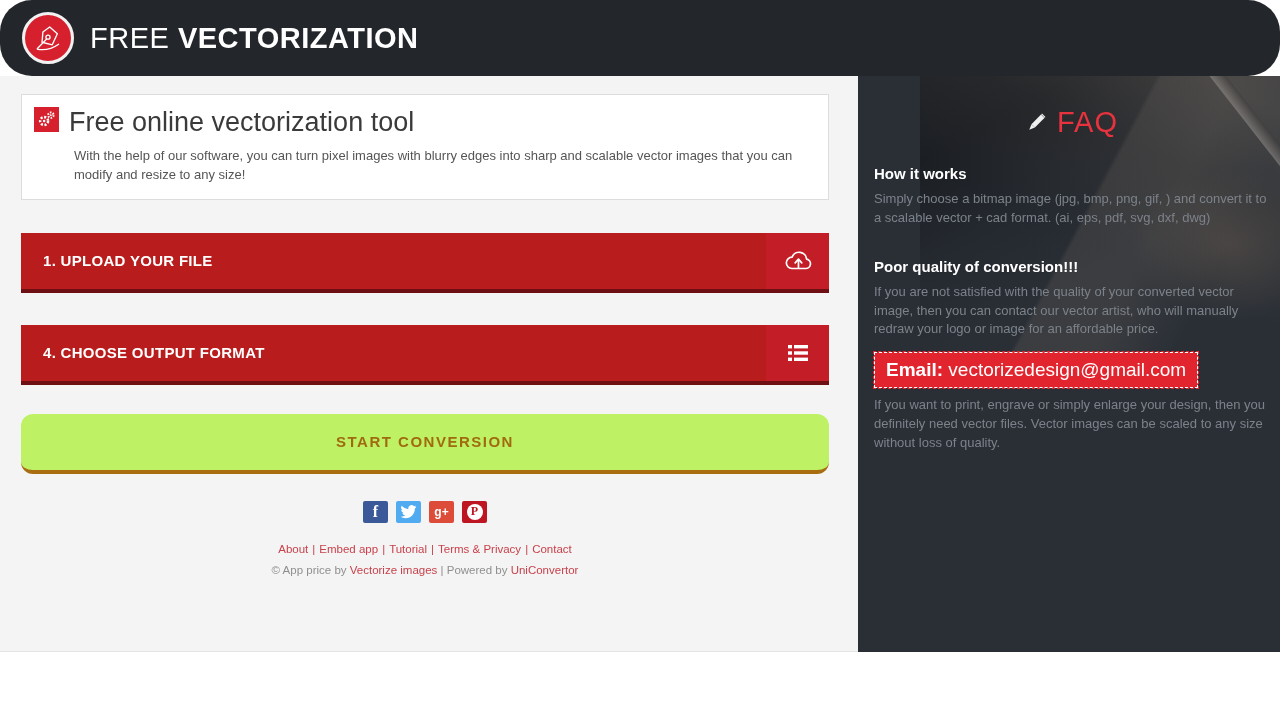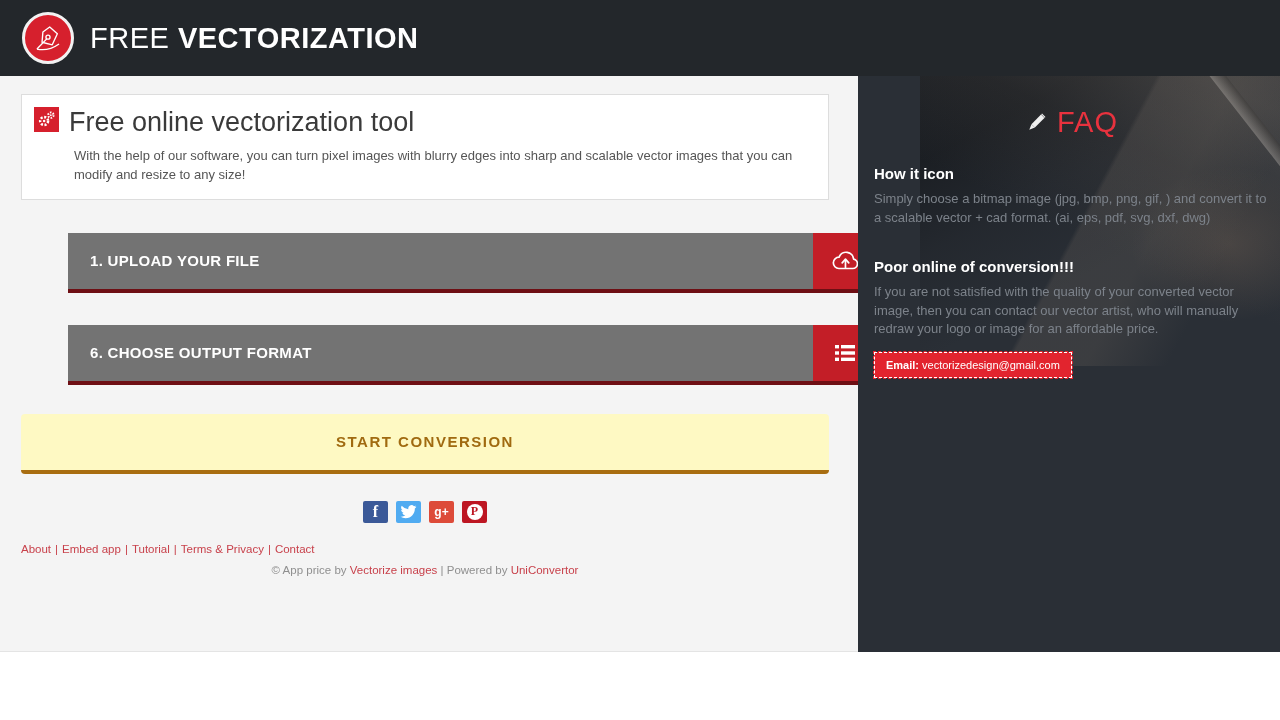--- a/index.html
+++ b/index.html
@@ -1,20 +1,20 @@
 <!DOCTYPE html>
 <html><head>
 <meta charset="utf-8">
 <style>
   * { margin:0; padding:0; box-sizing:border-box; }
   html,body { width:1280px; height:720px; background:#ffffff; overflow:hidden;
               font-family:"Liberation Sans", sans-serif; }
 
   
-  .header { height:76px; background:#23272b; display:flex; align-items:center; padding-left:22px; }
+  .header { height:76px; background:#23272b; display:flex; align-items:center; padding-left:22px;border-radius:32px; }
   .logo { width:52px; height:52px; border-radius:50%; background:#d6202d;
           border:3px solid #f2f2f2; display:flex; align-items:center; justify-content:center; flex:0 0 auto; }
   .site-title { margin-left:16px; color:#fff; font-size:29px; letter-spacing:0.5px; }
   .site-title .light { font-weight:400; }
   .site-title .bold  { font-weight:700; }
 
   
   .content { display:flex; height:576px; }
   .left { width:858px; background:#f4f4f4; padding:18px 29px 0 21px; border-bottom:1px solid #e4e4e4; }
   .right { width:422px; background:#2a2f36; position:relative; overflow:hidden;
@@ -22,46 +22,46 @@
 
   
   .intro-box { background:#fff; border:1px solid #ddd; padding:12px 14px 14px 12px; }
   .intro-head { display:flex; align-items:flex-start; }
   .gears-badge { width:25px; height:25px; background:#d6202d; display:flex; align-items:center;
                  justify-content:center; margin-right:10px; flex:0 0 auto; }
   .intro-title { font-size:27px; color:#3a3a3a; font-weight:400; }
   .intro-desc { margin-top:9px; font-size:13px; color:#555; line-height:1.45;margin-left:40px; }
 
   
-  .step-btn { margin-top:32px; height:60px; background:#737373; border:none; width:808px;
+  .step-btn { margin-top:32px; height:60px; background:#b91c1c; border:none; width:808px;
               border-bottom:4px solid #6e0f14; display:flex; align-items:stretch;
-              cursor:pointer; padding:0; text-align:left;margin-left:47px; }
+              cursor:pointer; padding:0; text-align:left; }
   .step-btn:first-of-type { margin-top:33px; }
   .step-label { flex:1; display:flex; align-items:center; padding-left:22px;
                 color:#fff; font-weight:700; font-size:15px; letter-spacing:0.3px; }
   .step-iconzone { width:63px; background:#c31e27; display:flex; align-items:center; justify-content:center; }
 
-  .start-btn { margin-top:29px; width:808px; height:60px; background:#fef9c3;
-               border:none; border-bottom:4px solid #a86d10; border-radius:4px;
+  .start-btn { margin-top:29px; width:808px; height:60px; background:#bef264;
+               border:none; border-bottom:4px solid #a86d10; border-radius:12px;
                color:#a06a10; font-weight:700; font-size:15px; letter-spacing:1.5px; cursor:pointer; }
 
   
   .social-row { margin-top:27px; display:flex; justify-content:center; gap:8px; }
   .social { width:25px; height:22px; border-radius:2px; display:flex; align-items:center;
             justify-content:center; color:#fff; font-weight:700; font-size:14px; cursor:pointer; }
   .social.fb { background:#3b5998; font-family:"Liberation Serif", serif; font-size:16px; }
   .social.tw { background:#50abf1; }
   .social.gp { background:#dd4b39; font-size:12px; }
   .social.pin { background:#bd1622; }
   .pin-circle { width:16px; height:16px; border-radius:50%; background:#fff; color:#bd1622;
                 font-size:12px; font-weight:700; display:flex; align-items:center; justify-content:center;
                 font-family:"Liberation Serif", serif; }
 
   
-  .links-row { margin-top:20px; text-align:left; font-size:11.5px; color:#c8414b; }
+  .links-row { margin-top:20px; text-align:center; font-size:11.5px; color:#c8414b; }
   .links-row a { color:#c8414b; text-decoration:none; cursor:pointer; }
   .links-row .sep { margin:0 4px; }
   .credit-row { margin-top:9px; text-align:center; font-size:11.5px; color:#8f8f8f; }
   .credit-row a { color:#c8414b; text-decoration:none; cursor:pointer;margin-top:6px; }
 
   
   .photo-overlay { position:absolute; top:0; right:0; width:360px; height:290px; pointer-events:none;
     background:
       linear-gradient(118deg, rgba(0,0,0,0) 46%, rgba(98,92,88,0.30) 47%, rgba(120,110,100,0.22) 62%, rgba(40,44,50,0) 78%),
       linear-gradient(205deg, rgba(140,128,115,0.28) 8%, rgba(90,82,74,0.18) 30%, rgba(42,47,54,0) 55%),
@@ -75,21 +75,21 @@
   .faq-header { position:relative; display:flex; align-items:center; justify-content:center;
                 margin-top:14px; gap:9px; }
   .faq-title { color:#e8323e; font-size:29px; font-weight:500; letter-spacing:1px; }
   .faq-section { position:relative; }
   .faq-section h3 { color:#fff; font-size:15px; font-weight:700; margin-top:26px; }
   .faq-section p  { color:#7c828a; font-size:13px; line-height:1.45; margin-top:8px; }
   .sec-gap { margin-top:30px !important; }
 
   .email-badge { display:inline-block; margin-top:13px; background:#e2242e;
                  border:1px dashed #fff; outline:1px dashed #e2242e; padding:6px 11px;
-                 color:#fff; font-size:11px; cursor:pointer; }
+                 color:#fff; font-size:19px; cursor:pointer; }
   .email-badge b { font-weight:700; }
 
   svg { display:block; }
 </style>
 </head>
 <body>
 
 <div class="header">
   <div class="logo">
     <span>
@@ -137,21 +137,21 @@
           <g fill="none" stroke="#ffffff" stroke-width="1.8" stroke-linecap="round" stroke-linejoin="round">
             <path d="M10.5 22.5 h14.5 a5 5 0 0 0 1.2-9.9 a8 8 0 0 0-15.5-2.1 a5.6 5.6 0 0 0-0.2 12 z"></path>
             <path d="M17.5 21.5 V13.5"></path>
             <path d="M14 16.5 L17.5 12.5 L21 16.5"></path>
           </g>
         </svg>
       </span>
     </button>
 
     <button class="step-btn">
-      <span class="step-label">6. CHOOSE OUTPUT FORMAT</span>
+      <span class="step-label">4. CHOOSE OUTPUT FORMAT</span>
       <span class="step-iconzone">
         <svg width="22" height="20" viewBox="0 0 22 20">
           <g fill="#ffffff">
             <rect x="1" y="2" width="4" height="3.4"></rect>
               <rect x="7" y="2" width="14" height="3.4"></rect>
             <rect x="1" y="8.3" width="4" height="3.4"></rect>
               <rect x="7" y="8.3" width="14" height="3.4"></rect>
             <rect x="1" y="14.6" width="4" height="3.4"></rect>
               <rect x="7" y="14.6" width="14" height="3.4"></rect>
           </g>
@@ -198,27 +198,28 @@
             <rect x="9.6" y="2.5" width="4.8" height="13.5"></rect>
             <polygon points="9.6,16 14.4,16 12,21.5"></polygon>
             <rect x="9.6" y="1" width="4.8" height="1.2"></rect>
           </g>
         </svg>
       </span>
       <span class="faq-title">FAQ</span>
     </div>
 
     <div class="faq-section">
-      <h3>How it icon</h3>
+      <h3>How it works</h3>
       <p>Simply choose a bitmap image (jpg, bmp, png, gif, ) and convert it to a scalable vector + cad format. (ai, eps, pdf, svg, dxf, dwg)</p>
     </div>
 
     <div class="faq-section">
-      <h3 class="sec-gap">Poor online of conversion!!!</h3>
+      <h3 class="sec-gap">Poor quality of conversion!!!</h3>
       <p>If you are not satisfied with the quality of your converted vector image, then you can contact our vector artist, who will manually redraw your logo or image for an affordable price.</p>
       <span class="email-badge"><b>Email:</b> <span>vectorizedesign@gmail.com</span></span>
     </div>
 
     <div class="faq-section">
+      <p>If you want to print, engrave or simply enlarge your design, then you definitely need vector files. Vector images can be scaled to any size without loss of quality.</p>
     </div>
 
   </div>
 </div>
 
 </body></html>

